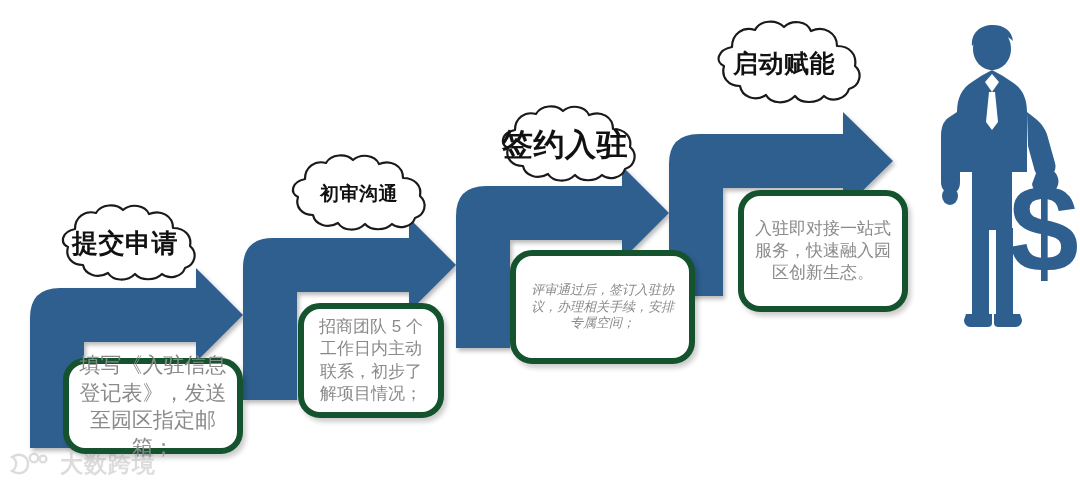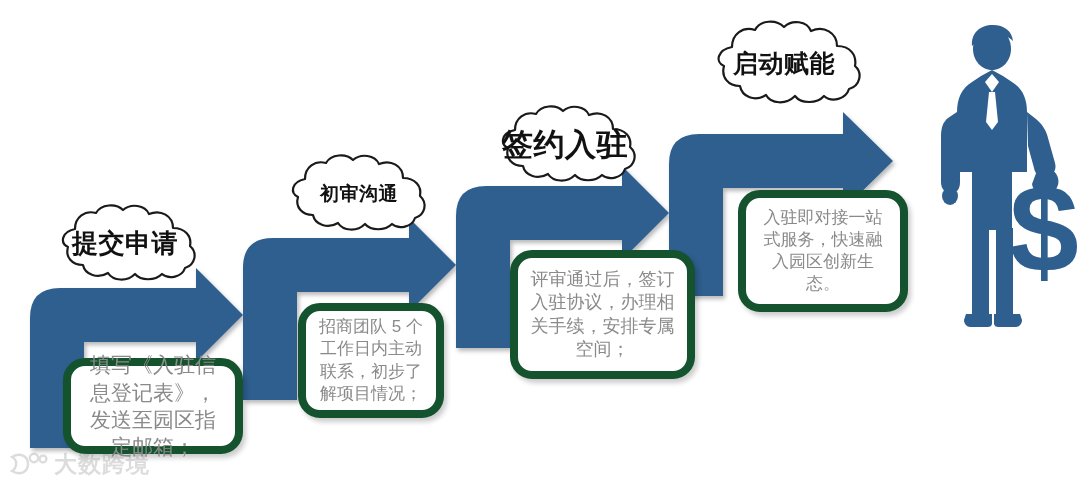--- a/index.html
+++ b/index.html
@@ -44,21 +44,21 @@
     font-weight: bold;
     color: #111111;
     white-space: nowrap;
     letter-spacing: 0.5px;
     line-height: 1;
   }
   
   .descbox {
     position: absolute;
     box-sizing: border-box;
-    border: 8px solid #14532d;
+    border: 6px solid #14532d;
     border-radius: 22px;
     background: #ffffff;
     color: #8a8a8a;
     display: flex;
     align-items: center;
     justify-content: center;
     text-align: center;
     padding: 6px 10px;
     box-shadow: 3px 4px 5px rgba(0,0,0,0.20);
     line-height: 1.30;
@@ -66,21 +66,21 @@
   }
   .descbox span { display: block; width: 100%; }
 
   
   #watermark {
     position: absolute;
     left: 8px;
     bottom: 4px;
     display: flex;
     align-items: center;
-    gap: 6px;
+    gap: 12px;
     opacity: 0.30;
     z-index: 40;
   }
   #watermark .wm-text {
     font-size: 23px;
     font-weight: bold;
     color: #8d8d8d;
     letter-spacing: 1px;
     line-height: 1;
   }
@@ -273,21 +273,21 @@
   </div>
 
   <div class="descbox" style="left:63px; top:358px; width:180px; height:96px; font-size:21px;">
     <span>填写《入驻信息登记表》，发送至园区指定邮箱；</span>
   </div>
 
   <div class="descbox" style="left:298px; top:303px; width:146px; height:115px; font-size:17px;">
     <span>招商团队 5 个工作日内主动联系，初步了解项目情况；</span>
   </div>
 
-  <div class="descbox" style="left:510px; top:250px; width:185px; height:129px; font-size:18px;">
+  <div class="descbox" style="left:510px; top:250px; width:185px; height:114px; font-size:13px;font-style:italic;">
     <span>评审通过后，签订入驻协议，办理相关手续，安排专属空间；</span>
   </div>
 
   <div class="descbox" style="left:738px; top:190px; width:170px; height:122px; font-size:17px;">
     <span>入驻即对接一站式服务，快速融入园区创新生态。</span>
   </div>
 
   <div id="watermark">
     <svg width="40" height="26" viewBox="0 0 40 26">
       <path d="M 4,6 C 12,1 20,5 20,13 C 20,21 12,25 4,20 C 9,17 10,9 4,6 Z" fill="none" stroke="#8d8d8d" stroke-width="2.4"></path>

